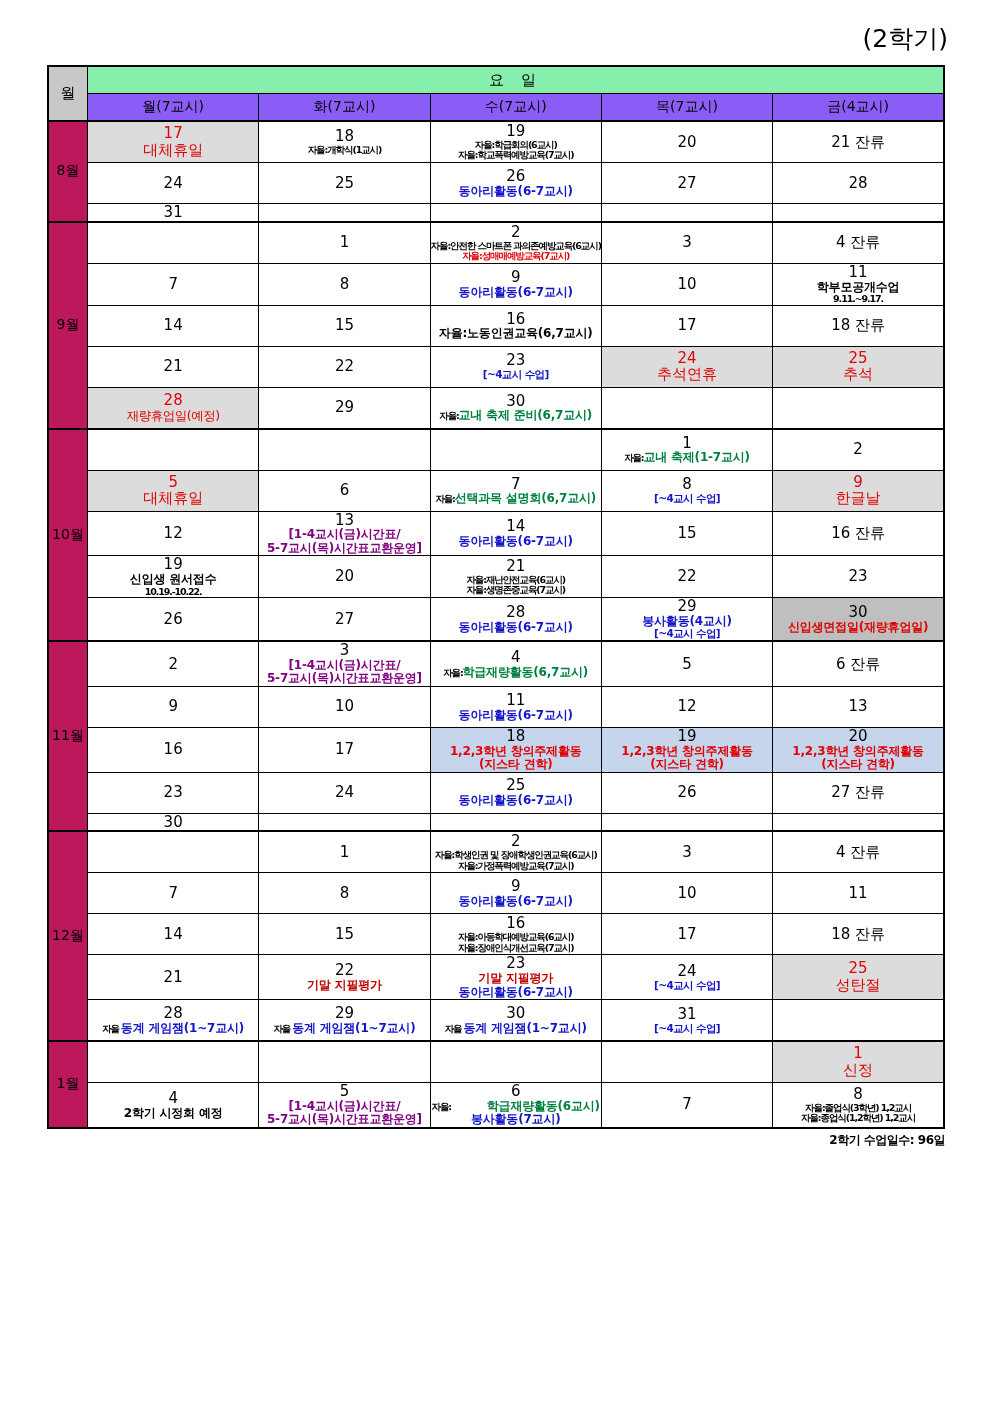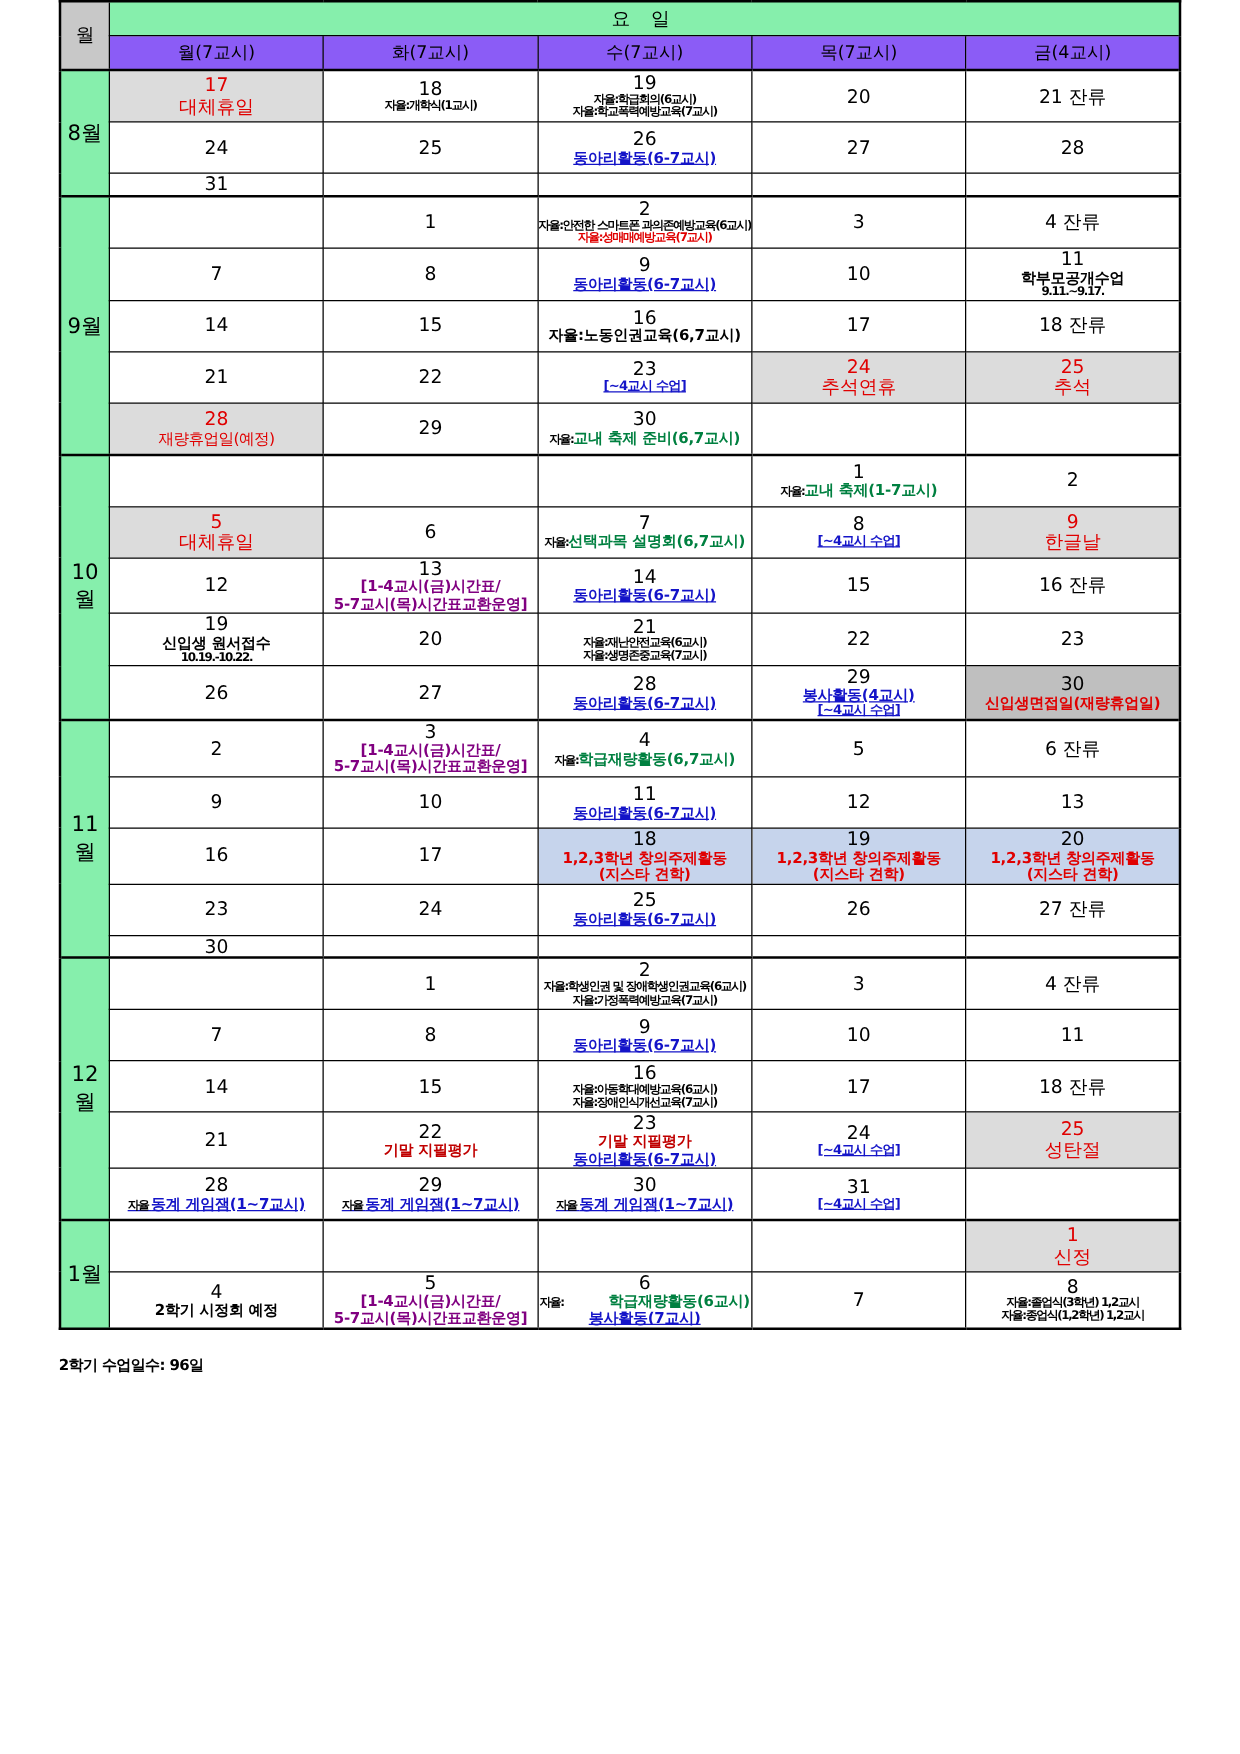--- a/index.html
+++ b/index.html
@@ -62,23 +62,23 @@
     font-size: 15px;
     letter-spacing: 6px;
     height: 26px;
   }
   th.hdr-wol {
     background: #c8c8c8;
     font-size: 15px;
     width: 38px;
   }
   td.monthcell {
-    font-size: 17px;
+    font-size: 14px;
     width: 38px;
-    background: #86efac;
+    background: #be185d;
   }
   td.day {
     height: 40px;
     background: #ffffff;
     padding: 1px 2px;
     overflow: hidden;
   }
   td.day.gray { background: #dcdcdc; }
   td.day.darkgray { background: #bfbfbf; }
   td.day.blue { background: #c6d4ec; }
@@ -94,47 +94,50 @@
     font-size: 10.5px;
     line-height: 1.12;
     display: block;
     white-space: nowrap;
     font-weight: bold;
     letter-spacing: -0.6px;
   }
   .ev.sm { font-size: 9.5px; letter-spacing: -1.1px; }
   .ev.big { font-size: 12px; letter-spacing: -0.2px; }
   .ev.black { color: #000000; }
-  .ev.blue  { color: #1414c8; text-decoration: underline; }
+  .ev.blue  { color: #1414c8; }
   .ev.red   { color: #e00000; }
   .ev.green { color: #008040; }
   .ev.purple{ color: #800080; }
   .ev.crimson{ color: #c00000; }
   .holi {
     font-size: 15px;
     color: #e00000;
     display: block;
     line-height: 1.15;
     white-space: nowrap;
   }
   .holi.sm { font-size: 12.5px; letter-spacing: -0.5px; }
   .footer {
     width: 898px;
-    margin: 20px auto 0 auto;
-    text-align: left;
+    margin: 3px auto 0 auto;
+    text-align: right;
     font-size: 12px;
     font-weight: bold;
     letter-spacing: -0.5px;
   }
 </style>
 </head>
 <body>
 
 <div class="page">
 
+  <div class="title-row">
+    <span class="semester">(2학기)</span>
+  </div>
 
   <table class="cal">
     <thead>
       <tr>
         <th class="hdr-wol thick-top thick-left" rowspan="2">월</th>
         <th class="hdr-yoil thick-top thick-right" colspan="5">요  일</th>
       </tr>
       <tr>
         <th class="hdr">월(7교시)</th>
         <th class="hdr">화(7교시)</th>

